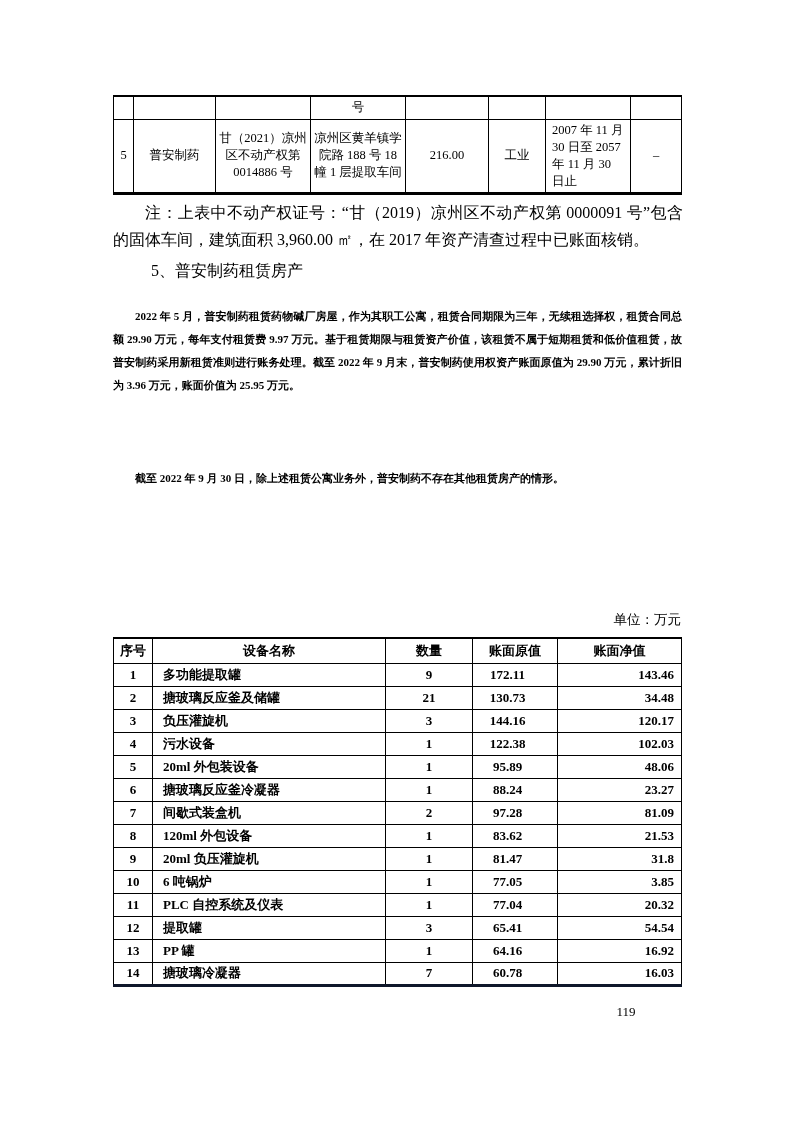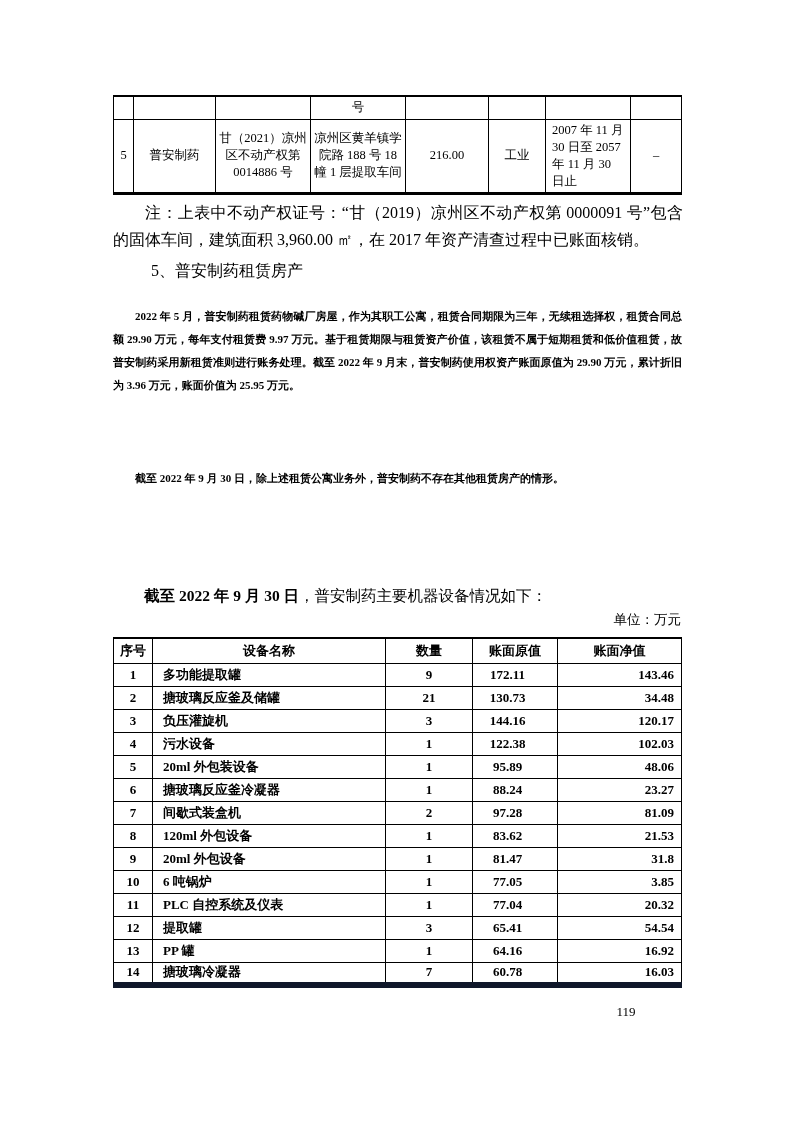--- a/index.html
+++ b/index.html
@@ -96,21 +96,21 @@
   
   table.equip-table {
     position: absolute;
     left: 113px; top: 637px;
     width: 568px;
     border-collapse: collapse;
     table-layout: fixed;
     font-size: 13px;
     font-weight: bold;
     border-top: 2px solid #000;
-    border-bottom: 6px solid #0f172a;
+    border-bottom: 3px solid #0f172a;
   }
   table.equip-table th, table.equip-table td {
     border: 1px solid #000;
     vertical-align: middle;
   }
   table.equip-table th { height: 25px; text-align: center; font-weight: bold; }
   table.equip-table td { height: 23px; }
   td.col-seq  { text-align: center; }
   td.col-name { text-align: left; padding-left: 10px; }
   td.col-qty  { text-align: center; }
@@ -165,21 +165,20 @@
     </tr>
   </tbody>
     </table>
 
   <p class="note">注：上表中不动产权证号：“甘（2019）凉州区不动产权第 0000091 号”包含的固体车间，建筑面积 3,960.00 ㎡，在 2017 年资产清查过程中已账面核销。</p>
 
   <h3 class="section-heading h5">5、普安制药租赁房产</h3>
   <p class="bold-para para1">2022 年 5 月，普安制药租赁药物碱厂房屋，作为其职工公寓，租赁合同期限为三年，无续租选择权，租赁合同总额 29.90 万元，每年支付租赁费 9.97 万元。基于租赁期限与租赁资产价值，该租赁不属于短期租赁和低价值租赁，故普安制药采用新租赁准则进行账务处理。截至 2022 年 9 月末，普安制药使用权资产账面原值为 29.90 万元，累计折旧为 3.96 万元，账面价值为 25.95 万元。</p>
   <p class="bold-para para2">截至 2022 年 9 月 30 日，除上述租赁公寓业务外，普安制药不存在其他租赁房产的情形。</p>
 
-  <p class="intro-line"><span class="b">截至 2022 年 9 月 30 日</span><span>，普安制药主要机器设备情况如下：</span></p>
 
   <div class="unit-label">单位：万元</div>
 
   <table class="equip-table">
     <colgroup>
       <col style="width:39px">
         <col style="width:233px">
         <col style="width:87px">
       <col style="width:85px">
         <col style="width:124px">
@@ -243,21 +242,21 @@
         </tr>
     <tr>
           <td class="col-seq">8</td>
           <td class="col-name">120ml 外包设备</td>
           <td class="col-qty">1</td>
           <td class="col-orig">83.62</td>
           <td class="col-net">21.53</td>
         </tr>
     <tr>
           <td class="col-seq">9</td>
-          <td class="col-name">20ml 外包设备</td>
+          <td class="col-name">20ml 负压灌旋机</td>
           <td class="col-qty">1</td>
           <td class="col-orig">81.47</td>
           <td class="col-net">31.8</td>
         </tr>
     <tr>
           <td class="col-seq">10</td>
           <td class="col-name">6 吨锅炉</td>
           <td class="col-qty">1</td>
           <td class="col-orig">77.05</td>
           <td class="col-net">3.85</td>

